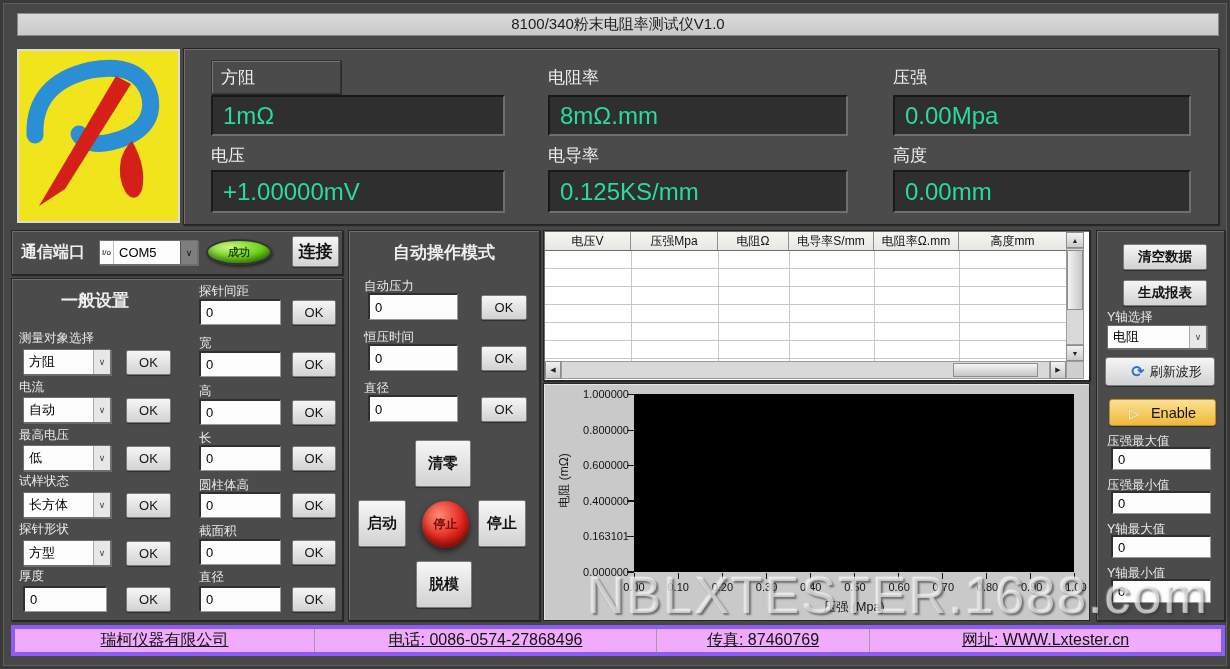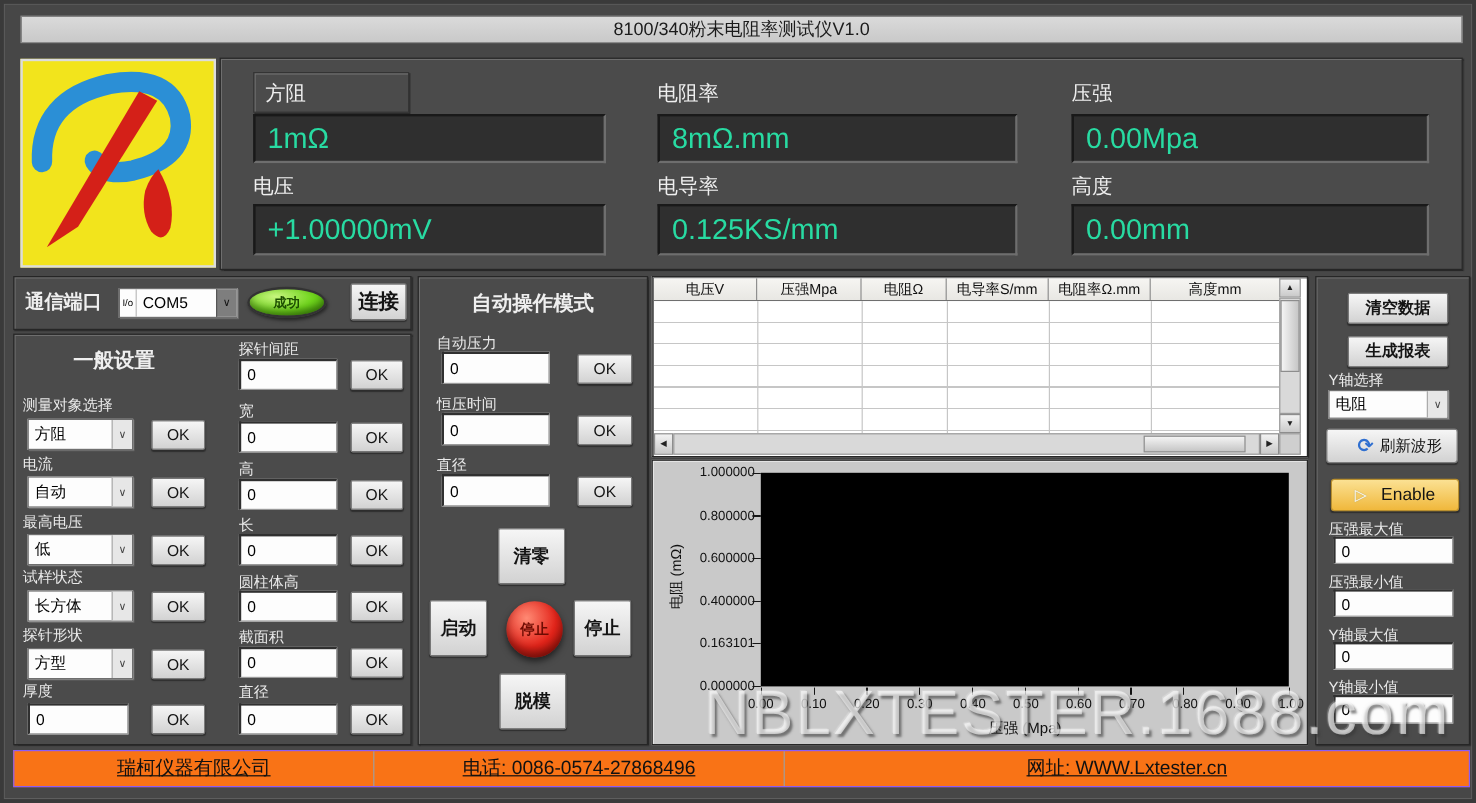--- a/index.html
+++ b/index.html
@@ -299,22 +299,23 @@
     <div class="inp" style="left:1108px;top:444px;width:100px;height:23px;">0</div>
     <div class="slabel" style="left:1104px;top:474px;">压强最小值</div>
     <div class="inp" style="left:1108px;top:488px;width:100px;height:23px;">0</div>
     <div class="slabel" style="left:1104px;top:518px;">Y轴最大值</div>
     <div class="inp" style="left:1108px;top:532px;width:100px;height:23px;">0</div>
     <div class="slabel" style="left:1104px;top:562px;">Y轴最小值</div>
     <div class="inp" style="left:1108px;top:576px;width:100px;height:24px;">0</div>
   </div>
 
   
-  <div style="position:absolute;left:8px;top:622px;width:1214px;height:31px;background:#f97316;border:1px solid #8b5cf6;display:flex;align-items:stretch;">
+  <div style="position:absolute;left:8px;top:622px;width:1214px;height:31px;background:#f0abfc;border:4px solid #8b5cf6;display:flex;align-items:stretch;">
     <div style="width:300px;display:flex;align-items:center;justify-content:center;border-right:1px solid #9E9E9E;font-size:16px;color:#111;text-decoration:underline;">瑞柯仪器有限公司</div>
     <div style="width:342px;display:flex;align-items:center;justify-content:center;border-right:1px solid #9E9E9E;font-size:16px;color:#111;text-decoration:underline;">电话: 0086-0574-27868496</div>
+    <div style="width:213px;display:flex;align-items:center;justify-content:center;border-right:1px solid #9E9E9E;font-size:16px;color:#111;text-decoration:underline;">传真: 87460769</div>
     <div style="flex:1;display:flex;align-items:center;justify-content:center;font-size:16px;color:#111;text-decoration:underline;">网址: WWW.Lxtester.cn</div>
   </div>
 
   
   <div class="wm" style="left:584px;top:562px;font-size:52px;letter-spacing:2px;">NBLXTESTER.1688.com</div>
 
 </div>
 
 </body></html>

